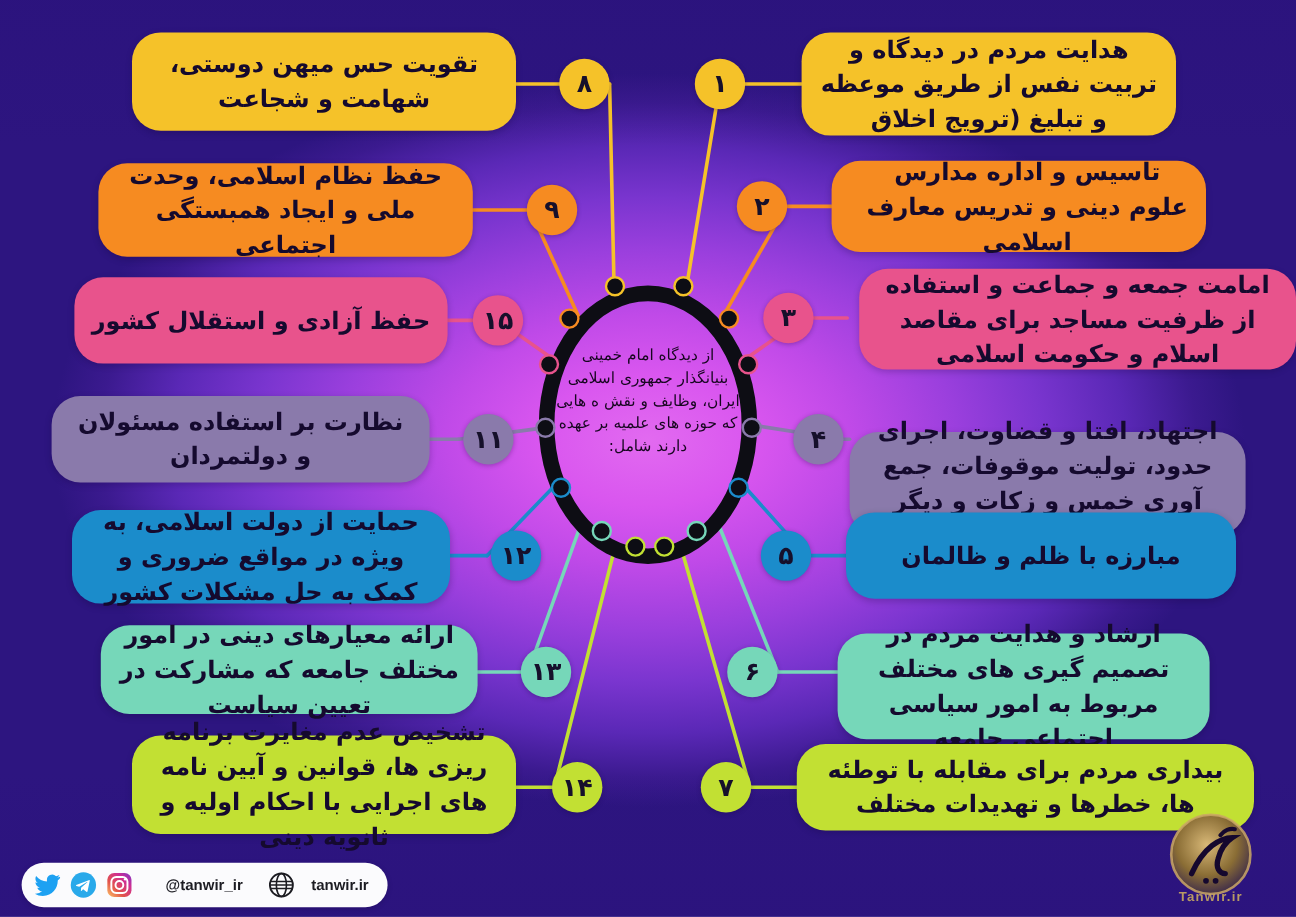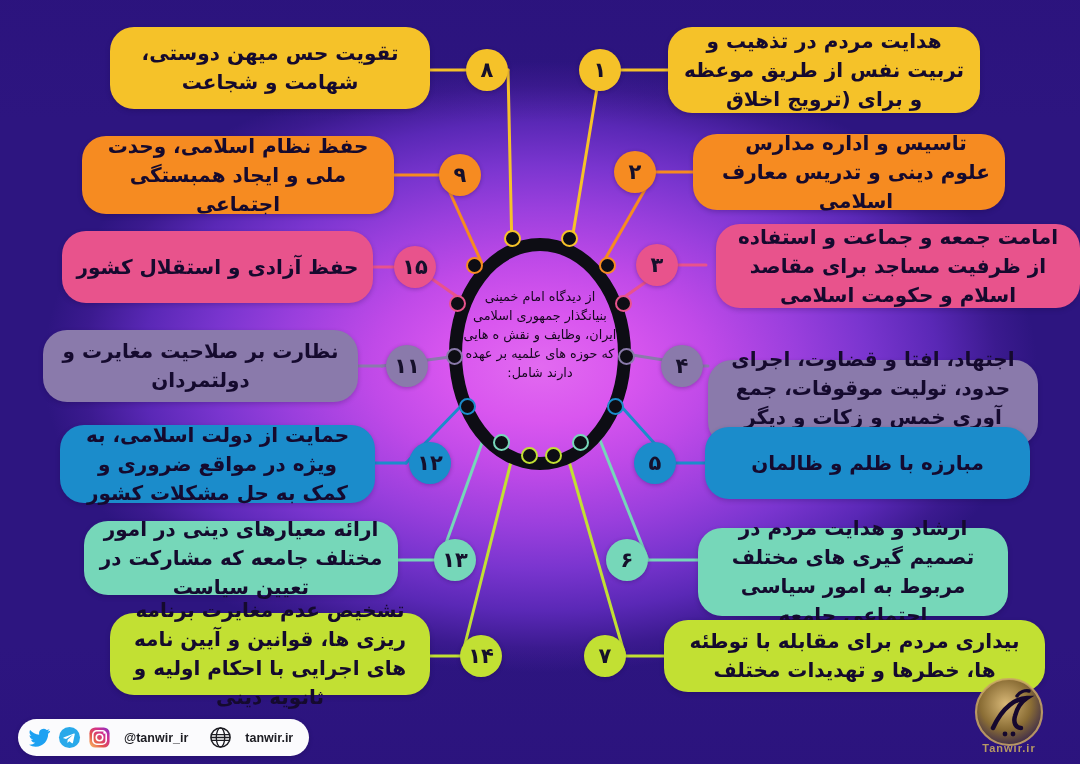--- a/index.html
+++ b/index.html
@@ -76,21 +76,21 @@
     position:absolute;left:18px;top:719px;
     height:37px;border-radius:19px;background:#fbfbfd;
     display:flex;align-items:center;gap:7px;
     padding:0 16px 0 10px;direction:ltr;
     box-shadow:0 1px 4px rgba(20,0,50,.25);
     z-index:7;
   }
   #social .sicon{width:23px;height:23px;display:block;flex:0 0 auto;}
   #social .handle{
     font-size:12.5px;font-weight:700;color:#1c1c22;
-    font-family:"Liberation Sans",sans-serif;margin:0 14px 0 6px;
+    font-family:"Liberation Sans",sans-serif;margin:0 14px 0 20px;
   }
   #social .site{
     font-size:12.5px;font-weight:700;color:#1c1c22;
     font-family:"Liberation Sans",sans-serif;margin-left:6px;
   }
 
   
   #brand{position:absolute;left:953px;top:672px;width:112px;height:86px;z-index:7;}
   #brandname{
     position:absolute;left:953px;top:742px;width:112px;text-align:center;
@@ -166,21 +166,21 @@
     <div class="rdot" style="left:169px;top:110px;border-color:#8a7aab;"></div>
     <div class="rdot" style="left:10px;top:160px;border-color:#1b8ccb;"></div>
     <div class="rdot" style="left:158px;top:160px;border-color:#1b8ccb;"></div>
     <div class="rdot" style="left:44px;top:196px;border-color:#76d7b9;"></div>
     <div class="rdot" style="left:123px;top:196px;border-color:#76d7b9;"></div>
     <div class="rdot" style="left:72px;top:209px;border-color:#c2e033;"></div>
     <div class="rdot" style="left:96px;top:209px;border-color:#c2e033;"></div>
   </div>
 
   <div class="box" style="left:668px;top:27px;width:312px;height:86px;background:#f5c229;">
-    <span>هدایت مردم در تذهیب و تربیت نفس از طریق موعظه و برای (ترویج اخلاق</span>
+    <span>هدایت مردم در دیدگاه و تربیت نفس از طریق موعظه و تبلیغ (ترویج اخلاق</span>
   </div>
   <div class="box" style="left:693px;top:134px;width:312px;height:76px;background:#f68b21;padding-left:28px;">
     <span>تاسیس و اداره مدارس علوم دینی و تدریس معارف اسلامی</span>
   </div>
   <div class="box" style="left:706px;top:224px;width:364px;height:84px;background:#e8538c;margin-left:10px;">
     <span>امامت جمعه و جماعت و استفاده از ظرفیت مساجد برای مقاصد اسلام و حکومت اسلامی</span>
   </div>
   <div class="box" style="left:708px;top:322px;width:330px;height:86px;background:#8a7aab;margin-top:38px;">
     <span>اجتهاد، افتا و قضاوت، اجرای حدود، تولیت موقوفات، جمع آوری خمس و زکات و دیگر امور حسبیه.</span>
   </div>
@@ -197,21 +197,21 @@
   <div class="box" style="left:110px;top:27px;width:320px;height:82px;background:#f5c229;">
     <span>تقویت حس میهن دوستی، شهامت و شجاعت</span>
   </div>
   <div class="box" style="left:82px;top:136px;width:312px;height:78px;background:#f68b21;">
     <span>حفظ نظام اسلامی، وحدت ملی و ایجاد همبستگی اجتماعی</span>
   </div>
   <div class="box" style="left:62px;top:231px;width:311px;height:72px;background:#e8538c;">
     <span>حفظ آزادی و استقلال کشور</span>
   </div>
   <div class="box" style="left:43px;top:330px;width:315px;height:72px;background:#8a7aab;">
-    <span>نظارت بر صلاحیت مغایرت و دولتمردان</span>
+    <span>نظارت بر استفاده مسئولان و دولتمردان</span>
   </div>
   <div class="box" style="left:60px;top:425px;width:315px;height:78px;background:#1b8ccb;">
     <span>حمایت از دولت اسلامی، به ویژه در مواقع ضروری و کمک به حل مشکلات کشور</span>
   </div>
   <div class="box" style="left:84px;top:521px;width:314px;height:74px;background:#76d7b9;">
     <span>ارائه معیارهای دینی در امور مختلف جامعه که مشارکت در تعیین سیاست</span>
   </div>
   <div class="box" style="left:110px;top:613px;width:320px;height:82px;background:#c2e033;">
     <span>تشخیص عدم مغایرت برنامه ریزی ها، قوانین و آیین نامه های اجرایی با احکام اولیه و ثانویه دینی</span>
   </div>

